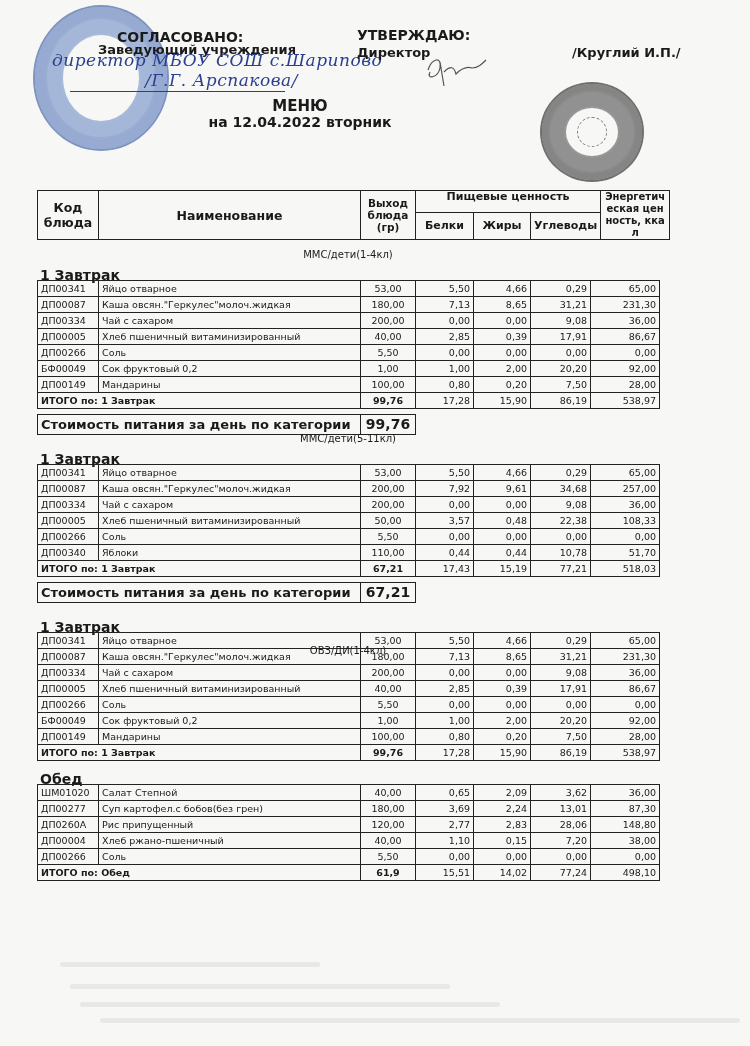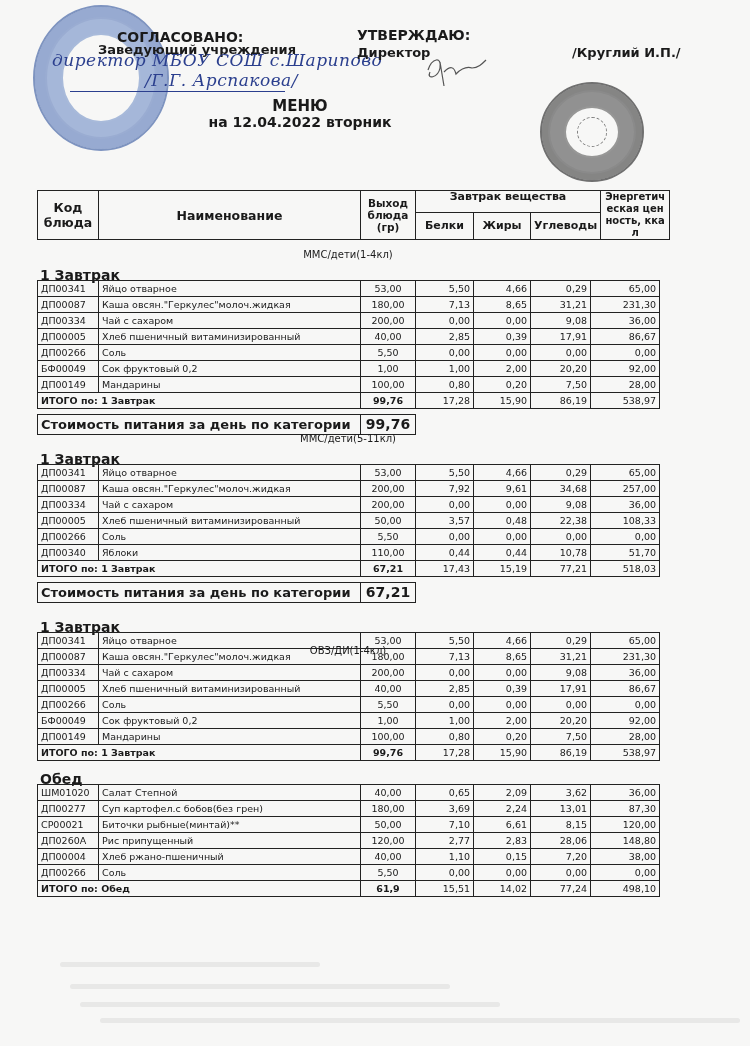--- a/index.html
+++ b/index.html
@@ -99,21 +99,21 @@
       <col class="col-b">
       <col class="col-z">
       <col class="col-u">
       <col class="col-e">
     </colgroup>
   <tbody>
       <tr style="height:22px;">
     <th rowspan="2" class="big" style="white-space:normal;text-align:center;">Код блюда</th>
     <th rowspan="2" class="big">Наименование</th>
     <th rowspan="2" style="white-space:normal; font-size:10.5px;">Выход блюда (гр)</th>
-    <th colspan="3" style="vertical-align:top;">Завтрак вещества</th>
+    <th colspan="3" style="vertical-align:top;">Пищевые ценность</th>
     <th rowspan="2" style="white-space:normal; font-size:10px; word-break:break-all;">Энергетическая ценность, ккал</th>
   </tr>
   <tr style="height:26px;">
     <th style="font-weight:bold;margin-top:20px;">Белки</th>
     <th>Жиры</th>
     <th>Углеводы</th>
   </tr>
 </tbody>
   </table>
 
@@ -416,29 +416,20 @@
       <tr>
         <td>ДП00277</td>
         <td>Суп картофел.с бобов(без грен)</td>
         <td class="out">180,00</td>
         <td class="num">3,69</td>
         <td class="num">2,24</td>
         <td class="num">13,01</td>
         <td class="num">87,30</td>
       </tr>
       <tr>
-        <td>СР00021</td>
-        <td>Биточки рыбные(минтай)**</td>
-        <td class="out">50,00</td>
-        <td class="num">7,10</td>
-        <td class="num">6,61</td>
-        <td class="num">8,15</td>
-        <td class="num">120,00</td>
-      </tr>
-      <tr>
         <td>ДП0260А</td>
         <td>Рис припущенный</td>
         <td class="out">120,00</td>
         <td class="num">2,77</td>
         <td class="num">2,83</td>
         <td class="num">28,06</td>
         <td class="num">148,80</td>
       </tr>
       <tr>
         <td>ДП00004</td>

